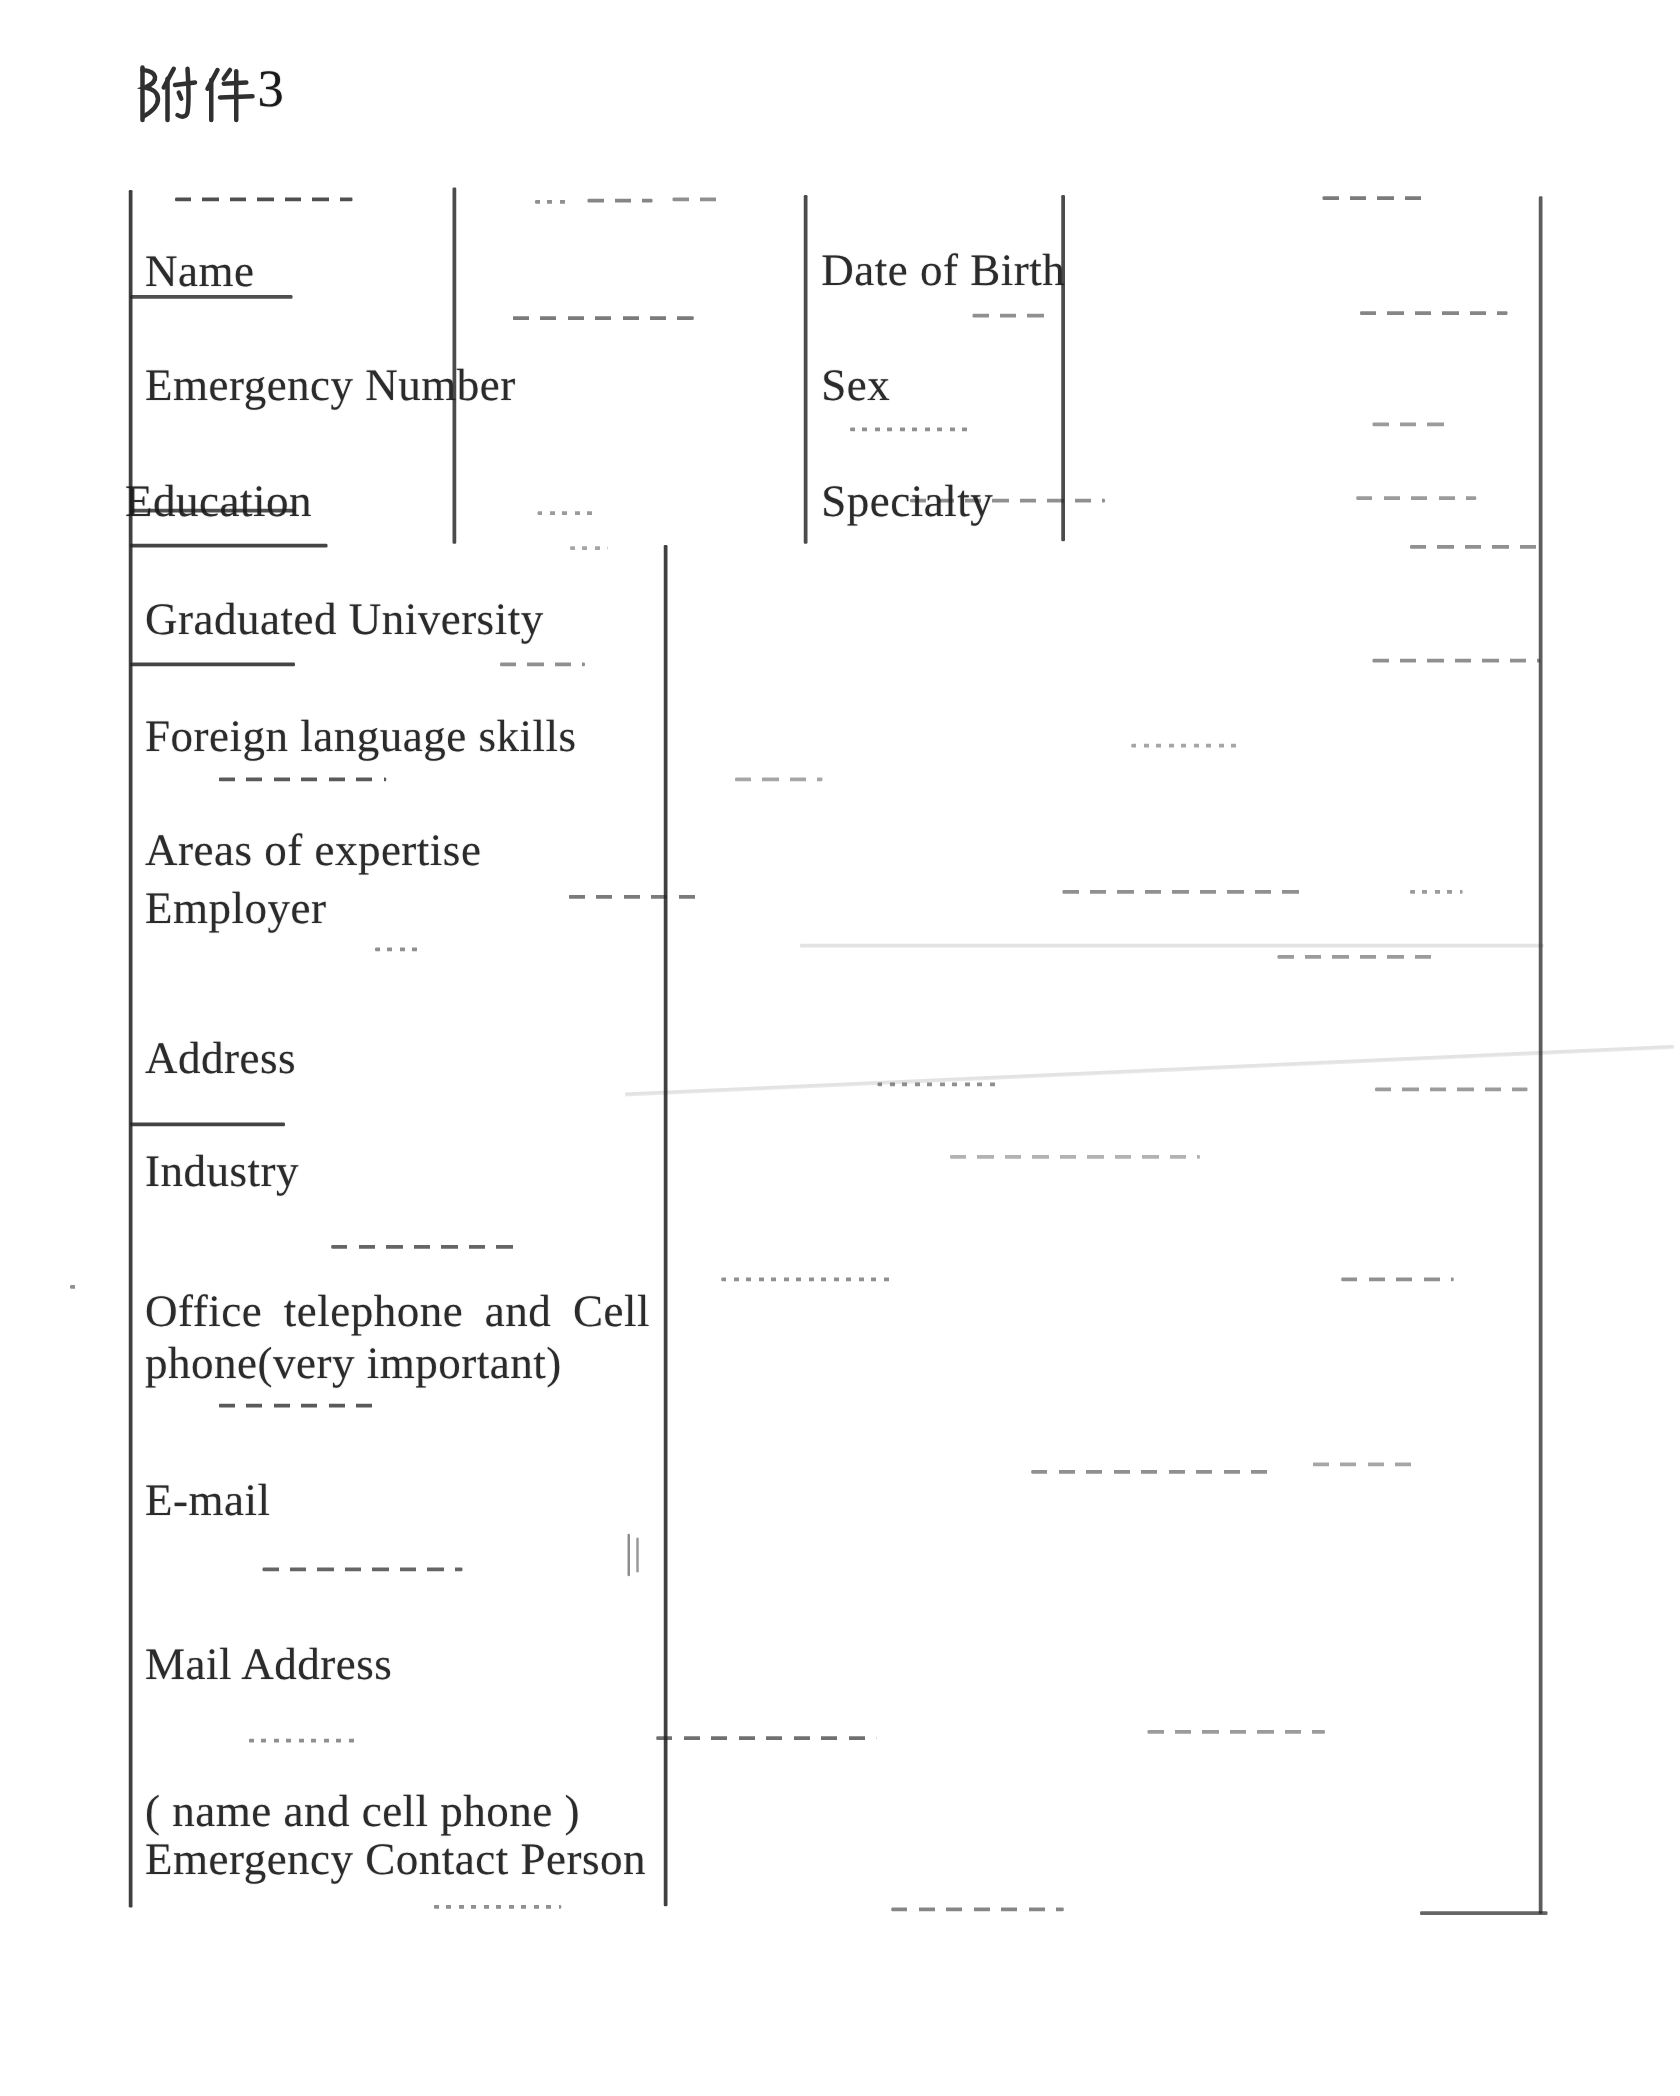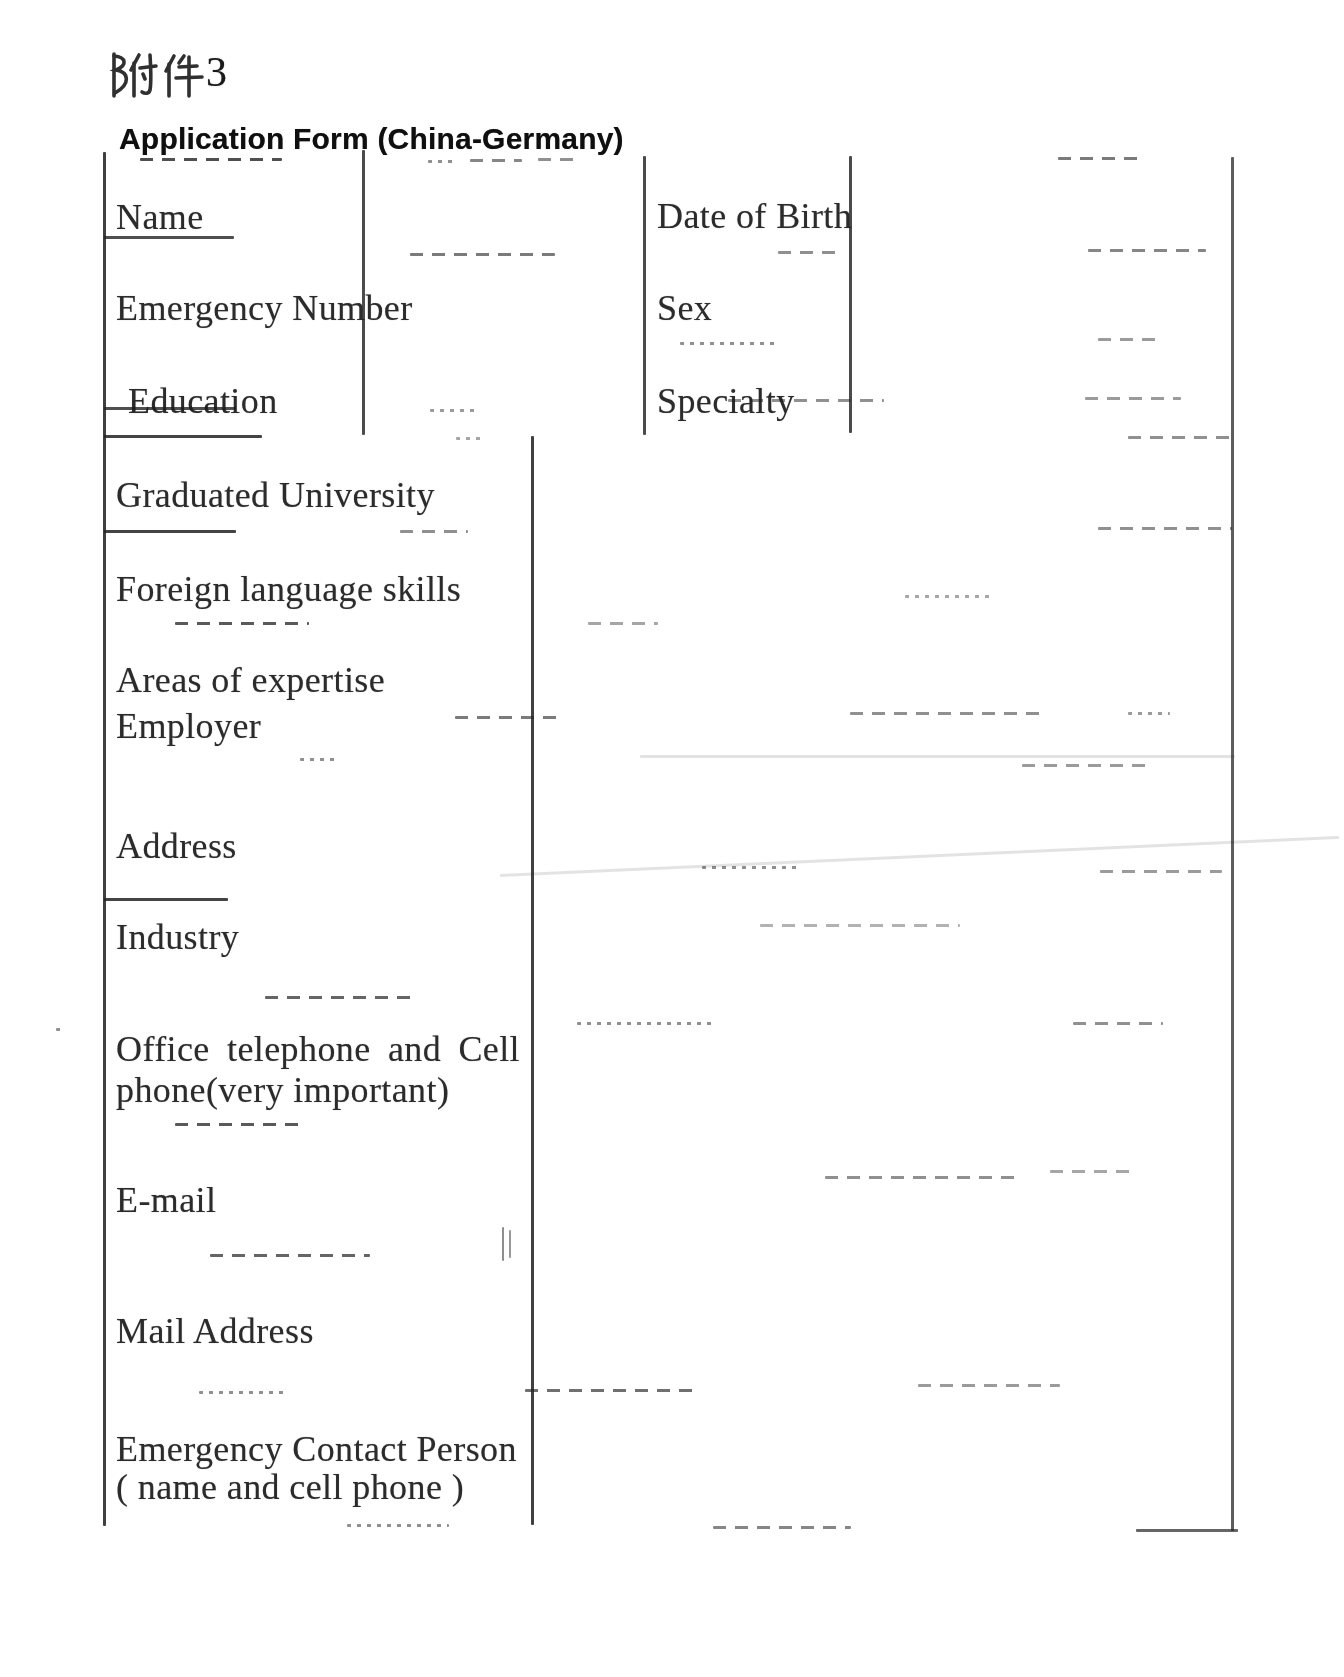--- a/index.html
+++ b/index.html
@@ -45,21 +45,20 @@
       <path d="M68 10 L60 25"></path>
       <path d="M63 18 L63 50"></path>
       <path d="M78 10 L73 17"></path>
       <path d="M73 21 L91 20"></path>
       <path d="M70 32 L96 31"></path>
       <path d="M83 11 L83 50"></path>
     </svg>
     <span class="att-num">3</span>
   </div>
 
-  <div class="title">Application Form (China-Germany)</div>
 
   <i class="v" style="left:103px;top:152px;height:1374px;opacity:.85"></i>
   <i class="v" style="left:362px;top:150px;height:285px;opacity:.8"></i>
   <i class="v" style="left:643px;top:156px;height:279px;opacity:.8"></i>
   <i class="v" style="left:849px;top:156px;height:277px;opacity:.8"></i>
   <i class="v" style="left:531px;top:436px;height:1089px;opacity:.85"></i>
   <i class="v" style="left:1231px;top:157px;height:1374px;opacity:.72"></i>
   <i class="v" style="left:502px;top:1227px;height:34px;width:2px;opacity:.5"></i>
   <i class="v" style="left:509px;top:1230px;height:28px;width:2px;opacity:.45"></i>
 
@@ -113,21 +112,21 @@
   <i class="h d" style="left:918px;top:1384px;width:142px;opacity:.45"></i>
   <i class="h t" style="left:347px;top:1524px;width:102px;opacity:.5"></i>
   <i class="h d" style="left:713px;top:1526px;width:138px;opacity:.55"></i>
   <i class="h s" style="left:1136px;top:1529px;width:102px;opacity:.7"></i>
   <i class="h t" style="left:56px;top:1028px;width:5px;opacity:.5"></i>
 
   <div class="lbl" style="left:116px;top:196px">Name</div>
   <div class="lbl" style="left:657px;top:195px">Date of Birth</div>
   <div class="lbl" style="left:116px;top:287px">Emergency Number</div>
   <div class="lbl" style="left:657px;top:287px">Sex</div>
-  <div class="lbl" style="left:128px;top:380px">Education</div>
+  <div class="lbl" style="left:100px;top:380px">Education</div>
   <div class="lbl" style="left:657px;top:380px">Specialty</div>
 
   <div class="cell" style="left:368px;top:160px;width:270px;height:75px"></div>
   <div class="cell" style="left:854px;top:160px;width:374px;height:75px"></div>
   <div class="cell" style="left:368px;top:240px;width:270px;height:86px"></div>
   <div class="cell" style="left:854px;top:240px;width:374px;height:86px"></div>
   <div class="cell" style="left:368px;top:333px;width:270px;height:98px"></div>
   <div class="cell" style="left:854px;top:333px;width:374px;height:98px"></div>
 
   <div class="lbl" style="left:116px;top:474px">Graduated University</div>
@@ -139,22 +138,22 @@
 
   <div class="lbl lbl2" style="left:116px;top:1029px;width:404px">
     <div class="just">Office telephone and Cell</div>
     <div>phone(very important)</div>
   </div>
 
   <div class="lbl" style="left:116px;top:1179px">E-mail</div>
   <div class="lbl" style="left:116px;top:1310px">Mail Address</div>
 
   <div class="lbl lbl2" style="left:116px;top:1430px;width:404px;line-height:38px">
+    <div>( name and cell phone )</div>
     <div>Emergency Contact Person</div>
-    <div>( name and cell phone )</div>
   </div>
 
   <div class="cell" style="left:538px;top:438px;width:690px;height:92px"></div>
   <div class="cell" style="left:538px;top:534px;width:690px;height:88px"></div>
   <div class="cell" style="left:538px;top:626px;width:690px;height:88px"></div>
   <div class="cell" style="left:538px;top:719px;width:690px;height:68px"></div>
   <div class="cell" style="left:538px;top:790px;width:690px;height:108px"></div>
   <div class="cell" style="left:538px;top:900px;width:690px;height:96px"></div>
   <div class="cell" style="left:538px;top:1000px;width:690px;height:122px"></div>
   <div class="cell" style="left:538px;top:1126px;width:690px;height:126px"></div>

